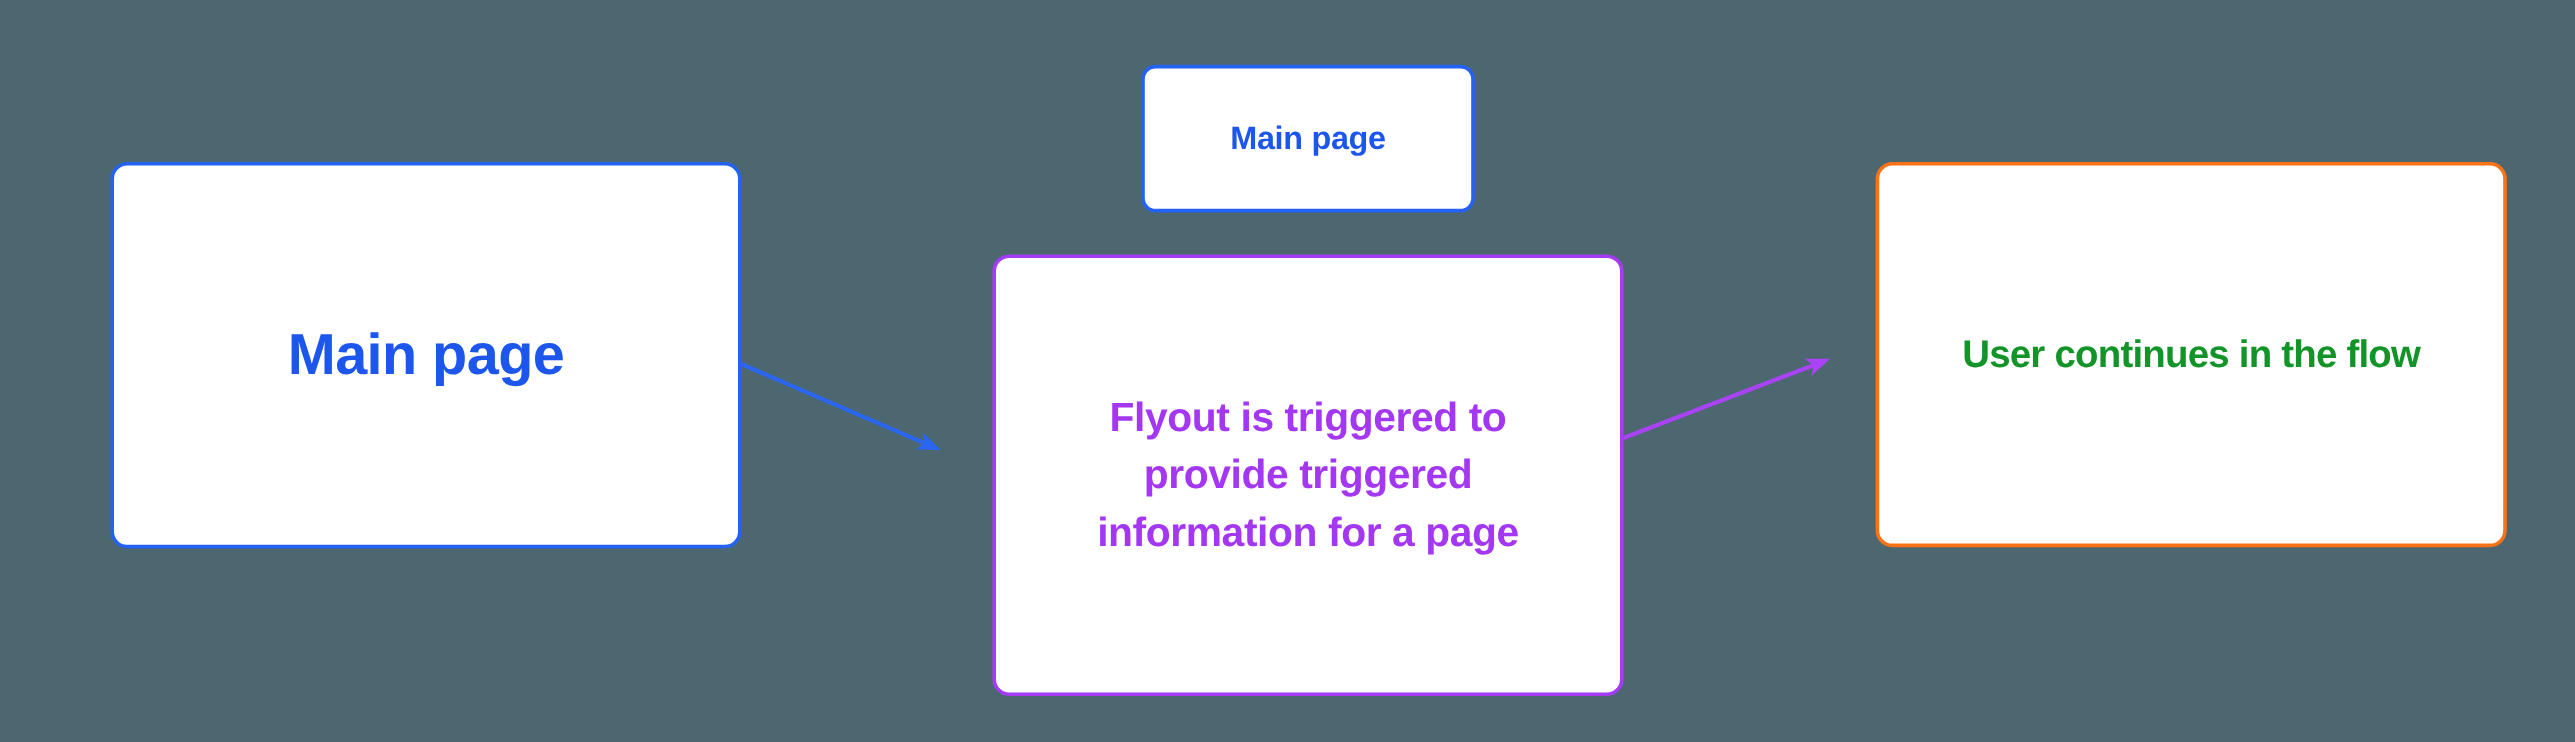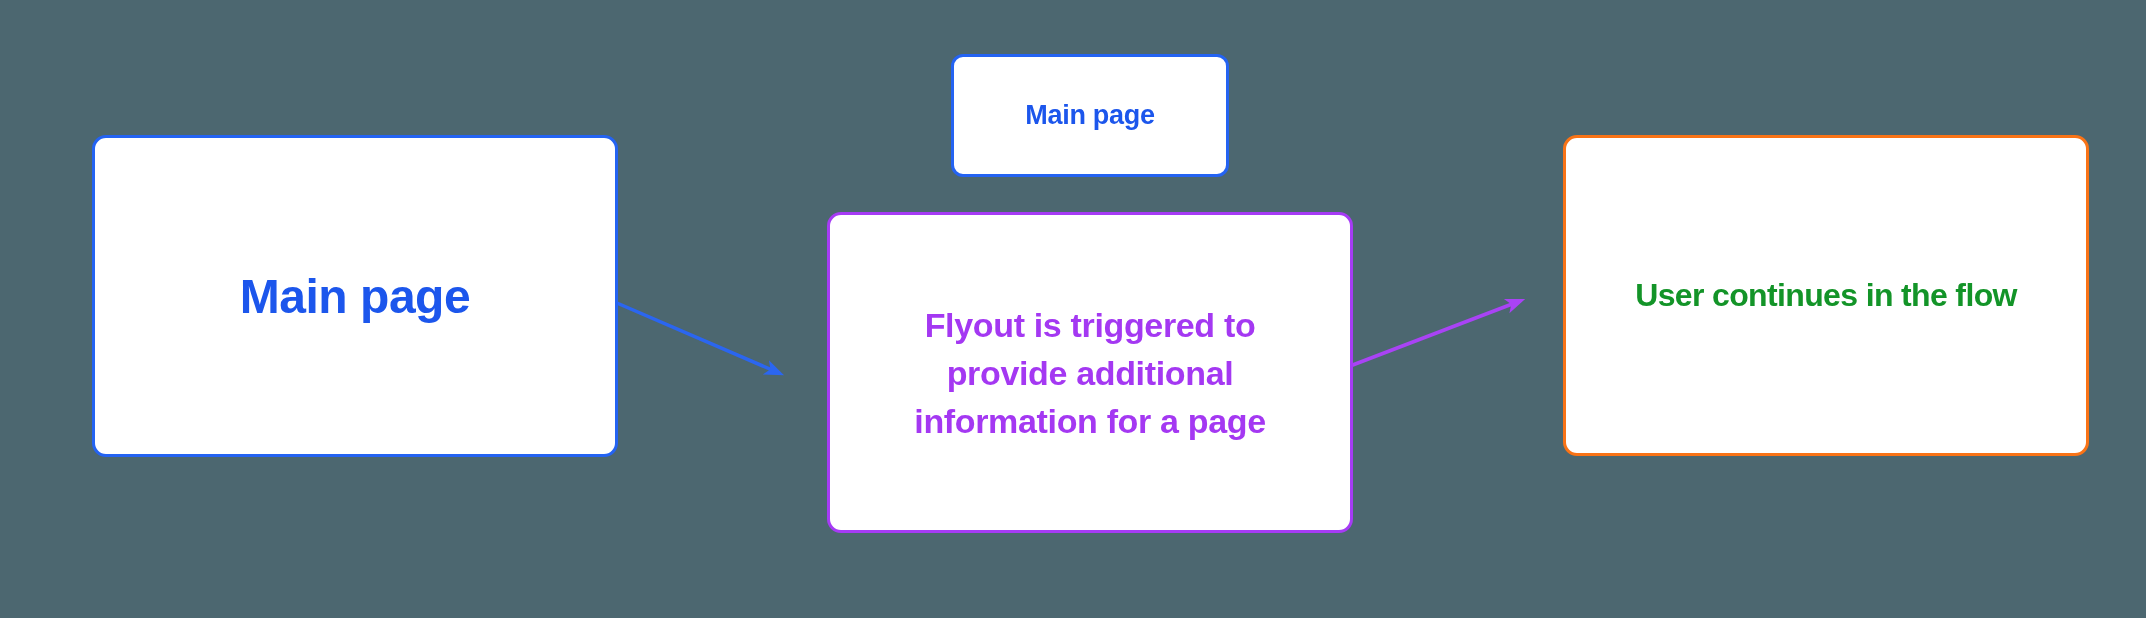--- a/index.html
+++ b/index.html
@@ -46,21 +46,21 @@
   .node-main-top {
     left: 935px; top: 54px;
     width: 278px; height: 123px;
     border: 3px solid #2463F2;
     border-radius: 12px;
     color: #1C56EC;
     font-size: 27px;
   }
   .node-flyout {
     left: 811px; top: 212px;
-    width: 526px; height: 321px;
+    width: 526px; height: 368px;
     border: 3px solid #A63BF5;
     border-radius: 14px;
     color: #A438F2;
     font-size: 34px;
     line-height: 48px;
   }
   .node-continue {
     left: 1547px; top: 135px;
     width: 526px; height: 321px;
     border: 3px solid #f97316;
@@ -104,21 +104,21 @@
     <span class="node-label">Main page</span>
   </div>
 
   <div class="node node-main-top">
     <span class="node-label">Main page</span>
   </div>
 
   <div class="node node-flyout">
     <div class="node-label">
       <div>Flyout is triggered to</div>
-      <div>provide additional</div>
+      <div>provide triggered</div>
       <div>information for a page</div>
     </div>
   </div>
 
   <div class="node node-continue">
     <span class="node-label">User continues in the flow</span>
   </div>
 
 </div>
 

